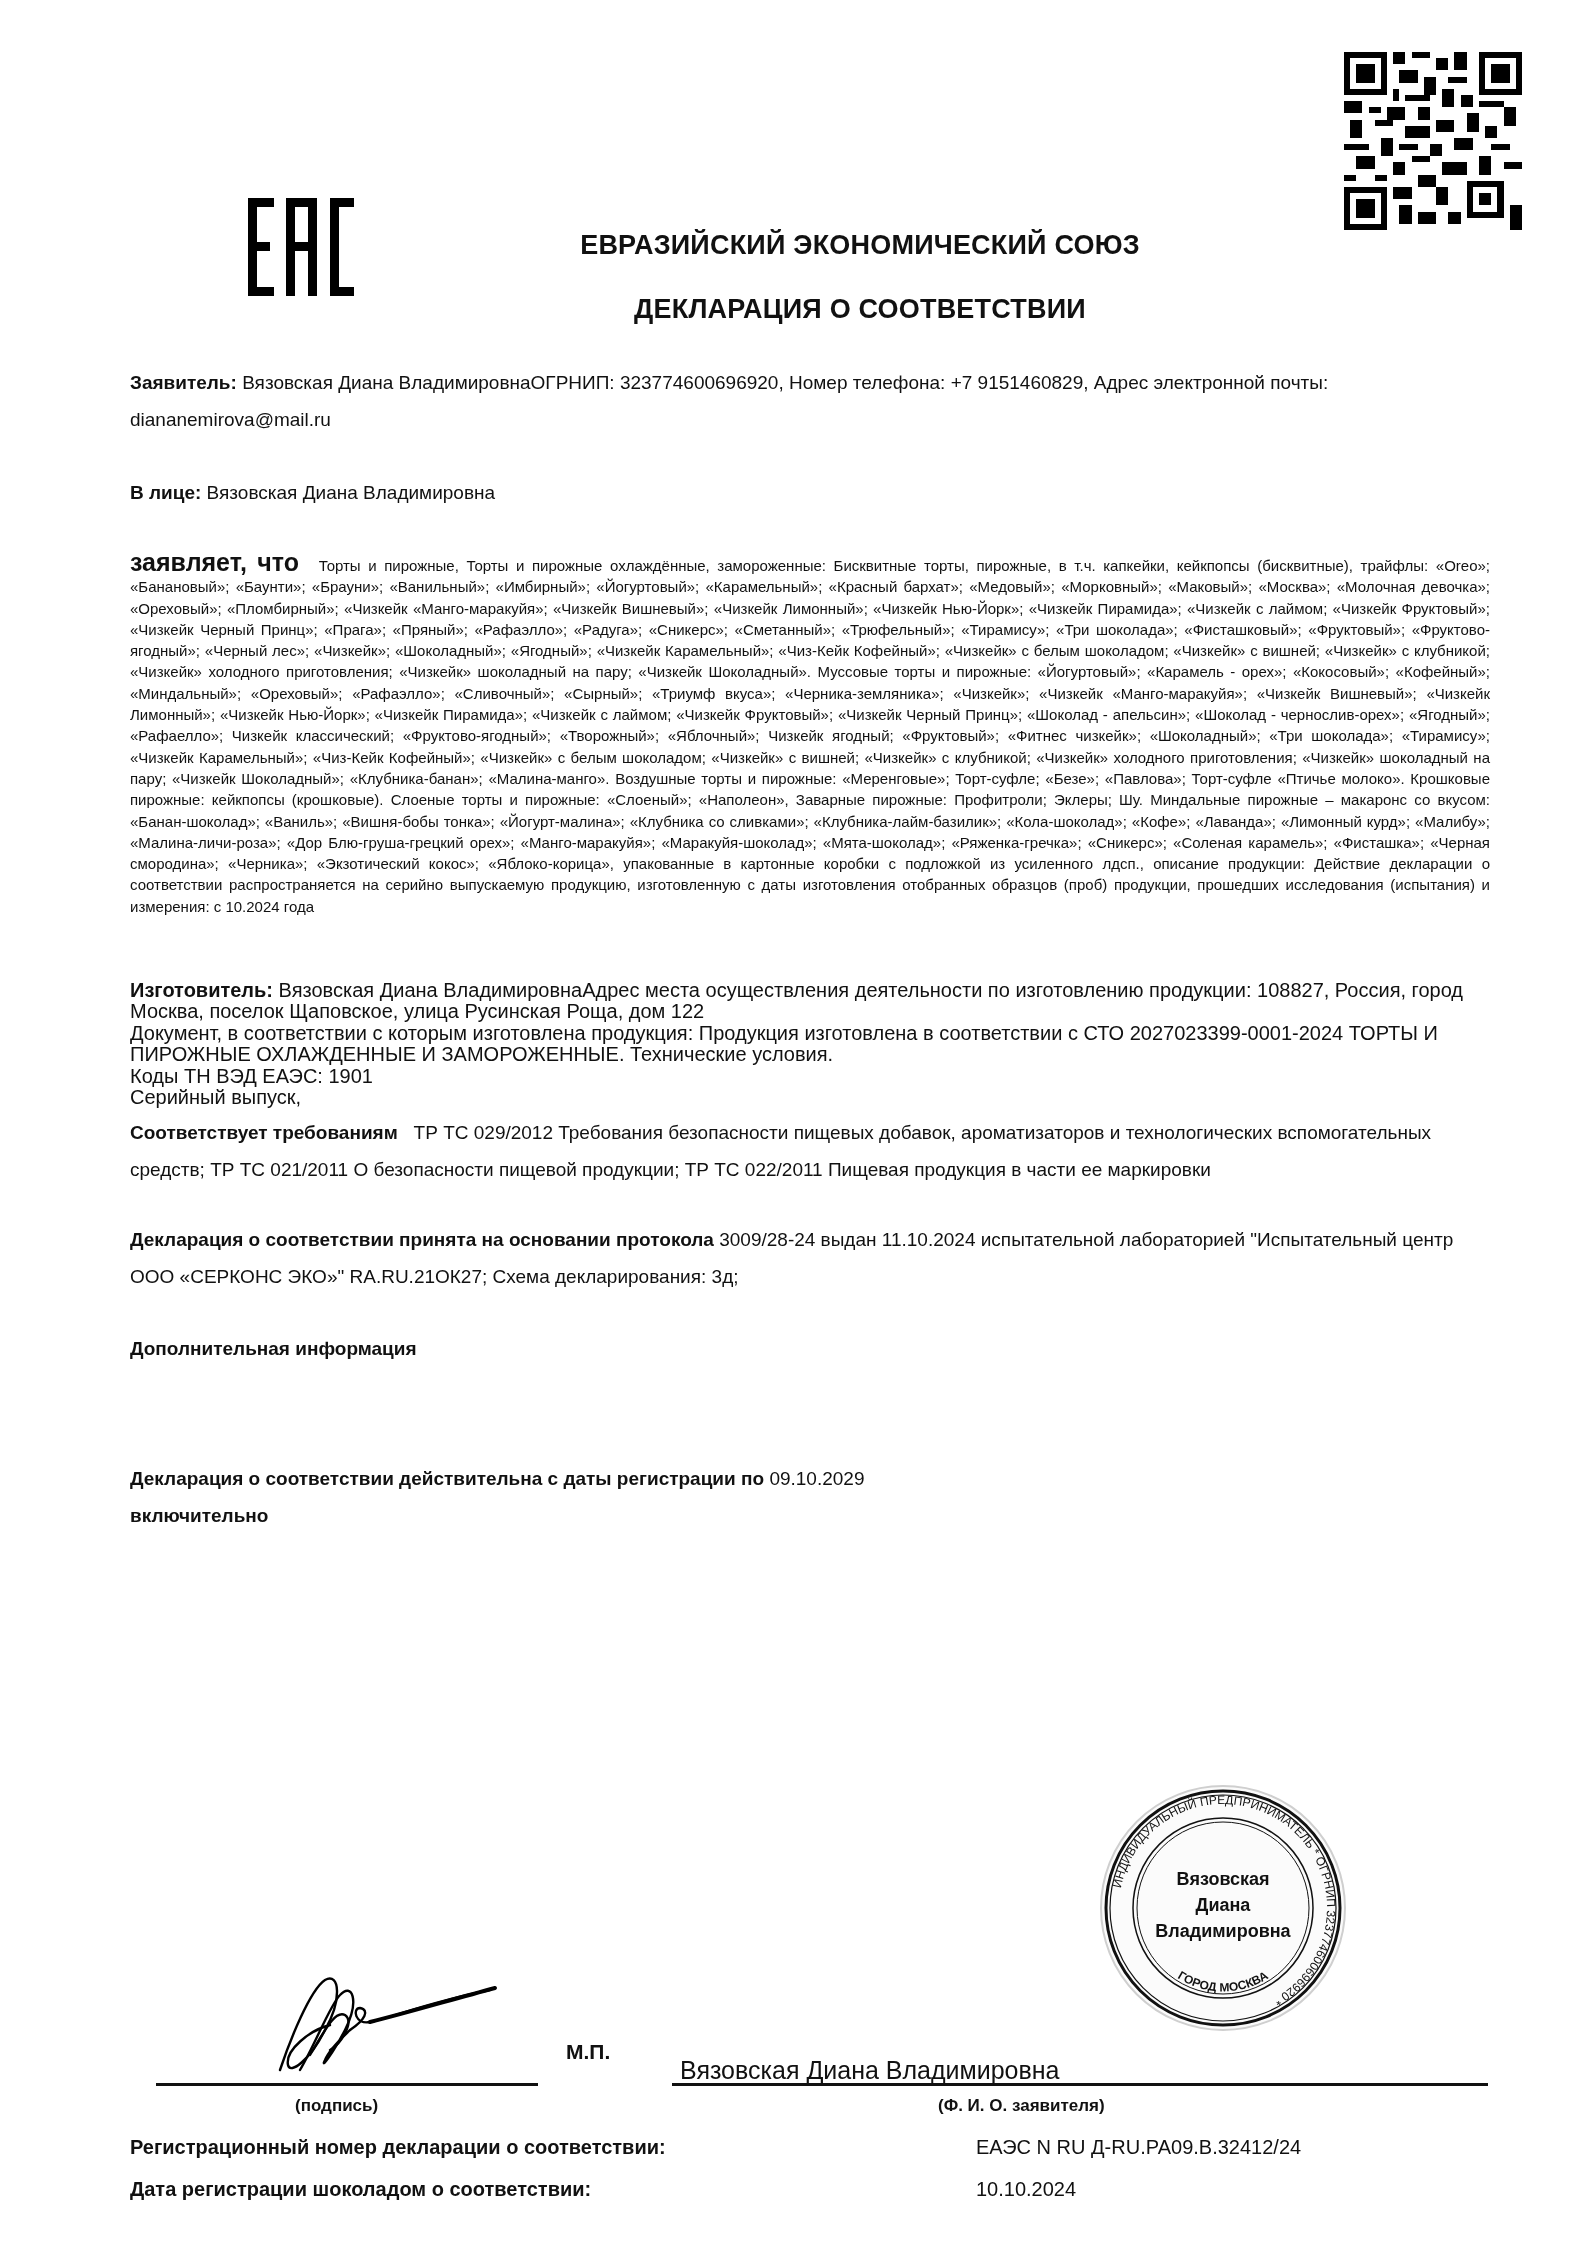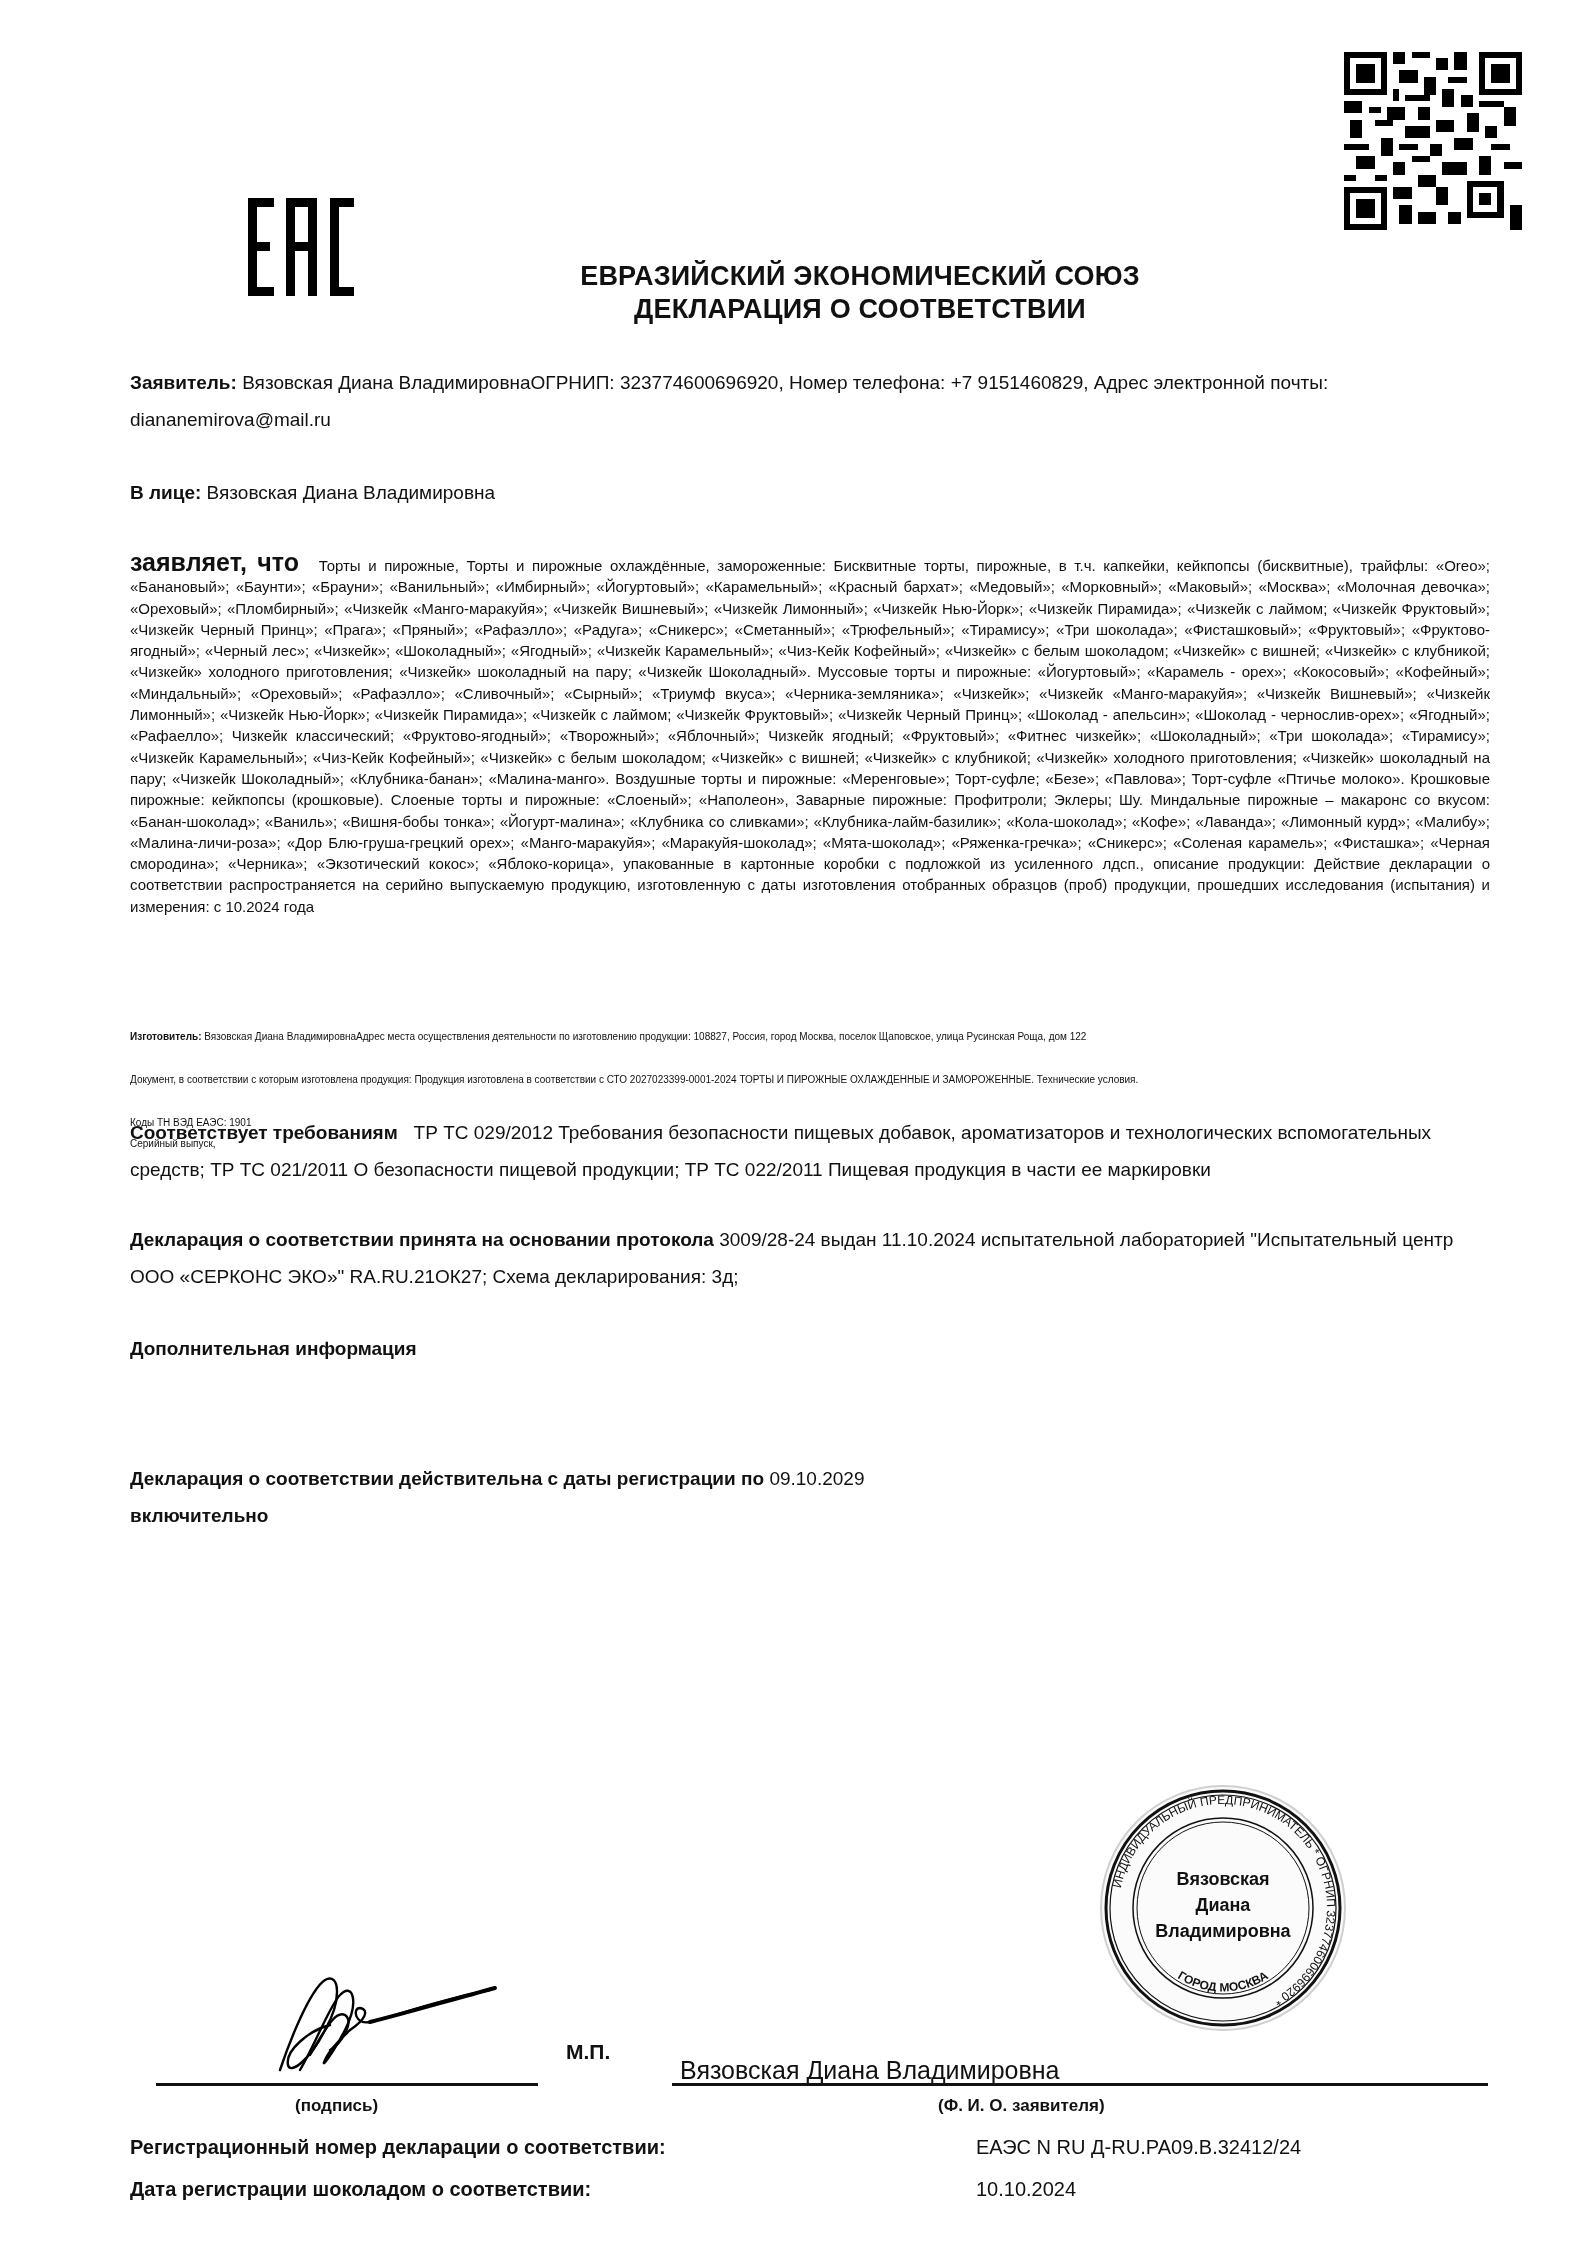--- a/index.html
+++ b/index.html
@@ -9,33 +9,33 @@
   }
   .abs { position: absolute; }
 
   
   #qr { left: 1344px; top: 52px; width: 178px; height: 178px; }
 
   
   #eac { left: 246px; top: 198px; width: 110px; height: 98px; }
 
   .hdr { font-weight: bold; font-size: 27px; letter-spacing: 0.2px; text-align: center; width: 800px; }
-  #h1 { left: 460px; top: 261px; }
+  #h1 { left: 460px; top: 230px; }
   #h2 { left: 460px; top: 294px; }
 
   .bl { font-size: 19px; line-height: 37px; }
   .bl b { font-weight: bold; }
 
   #applicant { left: 130px; top: 364px; width: 1340px; }
   #represent { left: 130px; top: 474px; width: 1340px; }
 
   #products { left: 130px; top: 524px; width: 1360px; font-size: 15px; line-height: 21.3px; text-align: justify; margin-top: 28px; }
   #products .lead { font-weight: bold; font-size: 25px; margin-right: 12px; }
 
-  .small { font-size: 10px; line-height: 21.3px; margin-top: 46px; }
+  .small { font-size: 20px; line-height: 21.3px; }
   #maker { left: 130px; top: 980px; width: 1360px; }
   #docref { left: 130px; top: 1023px; width: 1360px; }
   #codes { left: 130px; top: 1066px; width: 1360px; }
   #serial { left: 130px; top: 1087px; width: 1360px; }
 
   #complies { left: 130px; top: 1114px; width: 1340px; }
   #basis { left: 130px; top: 1221px; width: 1340px; }
   #extra { left: 130px; top: 1330px; width: 1340px; }
   #validity { left: 130px; top: 1460px; width: 1340px; }
 

